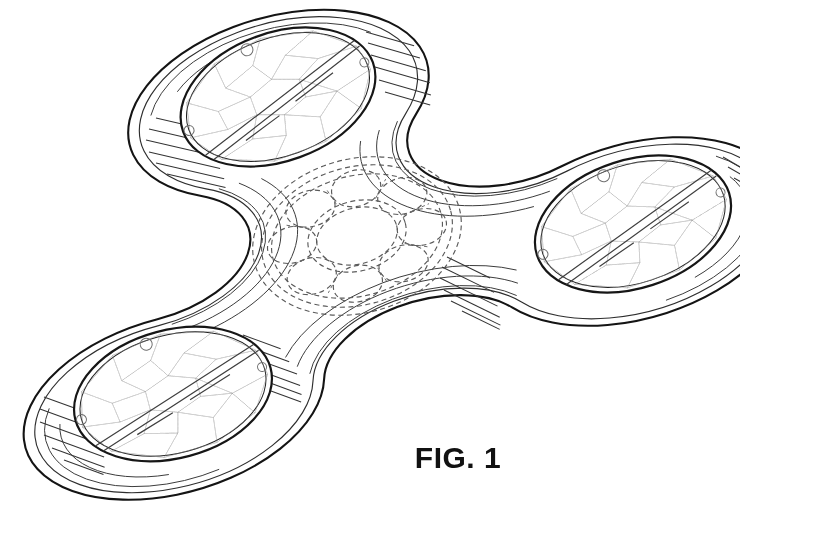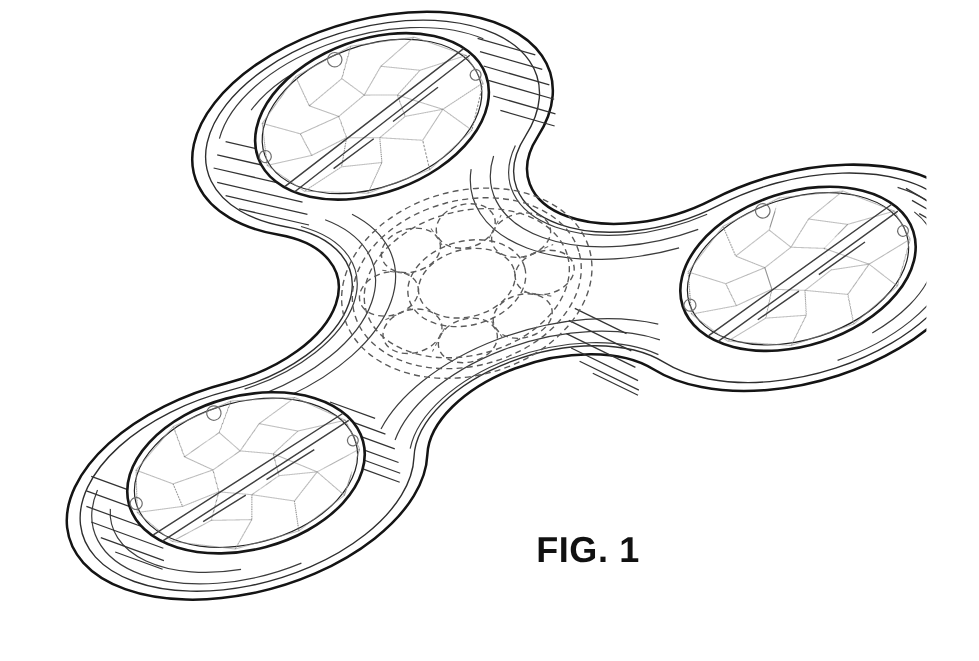--- a/index.html
+++ b/index.html
@@ -1,16 +1,16 @@
 <!DOCTYPE html>
 <html><head>
 <meta charset="utf-8">
 <style>
   html,body{margin:0;padding:0;background:#fff;}
-  .canvas{position:relative;width:740px;height:551px;background:#ffffff;overflow:hidden;margin-left:32px;}
+  .canvas{position:relative;width:740px;height:551px;background:#ffffff;overflow:hidden;}
   svg{display:block;}
   .outline{fill:none;stroke:#141414;stroke-width:2.1;}
   .outline2{fill:none;stroke:#2e2e2e;stroke-width:1.15;}
   .contour{fill:none;stroke:#3c3c3c;stroke-width:1;}
   .hatchline{stroke:#333333;stroke-width:1.05;}
   .rim{fill:#ffffff;stroke:#161616;stroke-width:2.2;}
   .rim2{fill:none;stroke:#222222;stroke-width:1;}
   .facet{fill:none;stroke:#8f8f8f;stroke-width:0.9;stroke-dasharray:0.045 0.028;}
   .shine{fill:none;stroke:#3f3f3f;stroke-width:1.2;}
   .bub{fill:none;stroke:#6f6f6f;stroke-width:1;}

